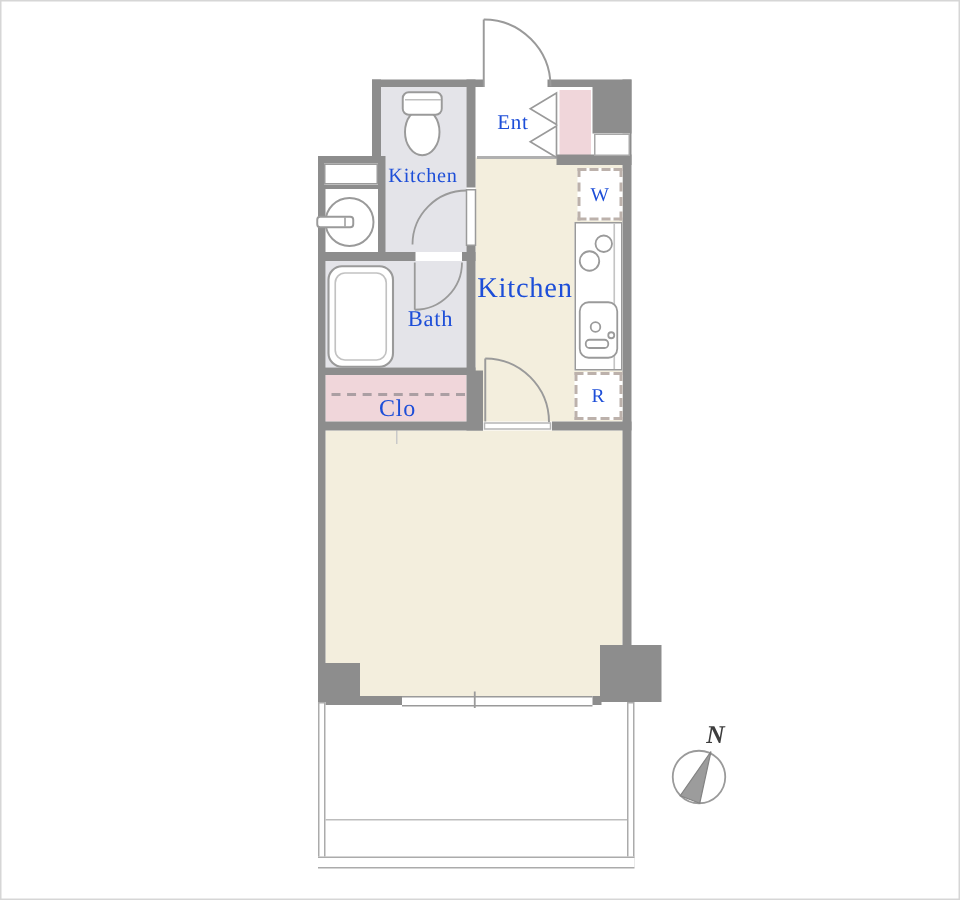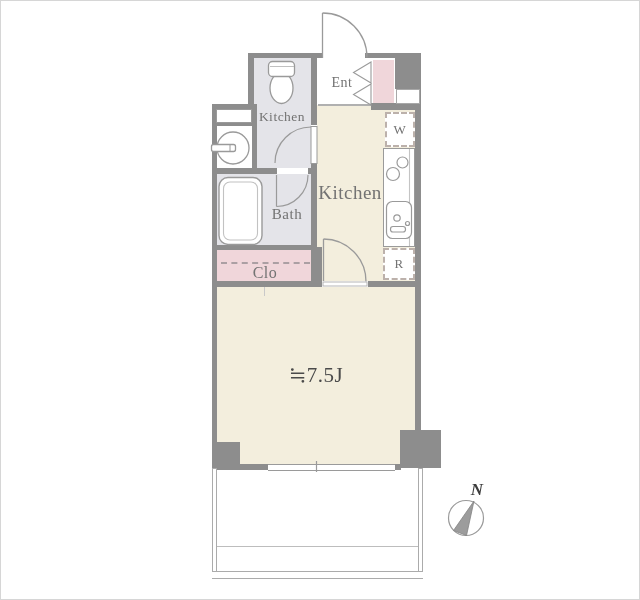--- a/index.html
+++ b/index.html
@@ -4,21 +4,21 @@
 <style>
   html,body{margin:0;padding:0;background:#fff;}
   .canvas{position:relative;width:640px;height:600px;background:#ffffff;overflow:hidden;
           font-family:"Liberation Serif","DejaVu Serif",serif;}
   .frame{position:absolute;left:0;top:0;right:0;bottom:0;border:1px solid #d6d6d6;pointer-events:none;}
   .abs{position:absolute;box-sizing:border-box;}
   .wall{position:absolute;background:#8d8d8d;}
   .floor-wet{background:#e4e4e9;}
   .floor-living{background:#f3eedd;}
   .floor-pink{background:#f0d6da;}
-  .lbl{position:absolute;transform:translate(-50%,-50%);color:#737373;letter-spacing:.5px;white-space:nowrap;}
+  .lbl{position:absolute;transform:translate(-50%,-50%);color:#1d4ed8;letter-spacing:.5px;white-space:nowrap;}
   .lbl-sm{font-size:13px;}
   .dashedbox{position:absolute;box-sizing:border-box;background:#fff;border:2px dashed #bcb1ab;}
   .whitebox{position:absolute;box-sizing:border-box;background:#fff;border:1.4px solid #9a9a9a;}
   .balcony-rail{position:absolute;box-sizing:border-box;background:#fff;border:1px solid #ababab;}
   .svg-overlay{position:absolute;left:0;top:0;pointer-events:none;}
   .bedroom-label{position:absolute;transform:translate(-50%,-50%);text-align:center;color:#4a4a4a;
                  font-size:21px;line-height:1.08;letter-spacing:.5px;}
   .compass-n{position:absolute;transform:translate(-50%,-50%);font-style:italic;font-weight:bold;
              font-size:17px;color:#3d3d3d;}
 </style>
@@ -140,20 +140,19 @@
       <polygon points="474,501 453.5,530.5 466.5,535.5" fill="#9c9c9c" stroke="#838383" stroke-width="0.8"></polygon>
     </g>
   </svg>
 
   <div class="lbl lbl-sm" style="left:282px;top:117px;font-size:13.5px;">Kitchen</div>
   <div class="lbl" style="left:287px;top:214px;font-size:15px;text-align:center;">Bath</div>
   <div class="lbl" style="left:265px;top:273px;font-size:16px;">Clo</div>
   <div class="lbl" style="left:342px;top:83px;font-size:14px;">Ent</div>
   <div class="lbl" style="left:350px;top:193px;font-size:19px;">Kitchen</div>
   <div class="bedroom-label" style="left:316px;top:375px;">
-    <div>≒7.5J</div>
   </div>
   <div class="lbl lbl-sm" style="left:400px;top:130px;">W</div>
   <div class="lbl lbl-sm" style="left:399px;top:264px;">R</div>
   <div class="compass-n" style="left:477px;top:490px;">N</div>
 
   <div class="frame"></div>
 </div>
 
 </body></html>

